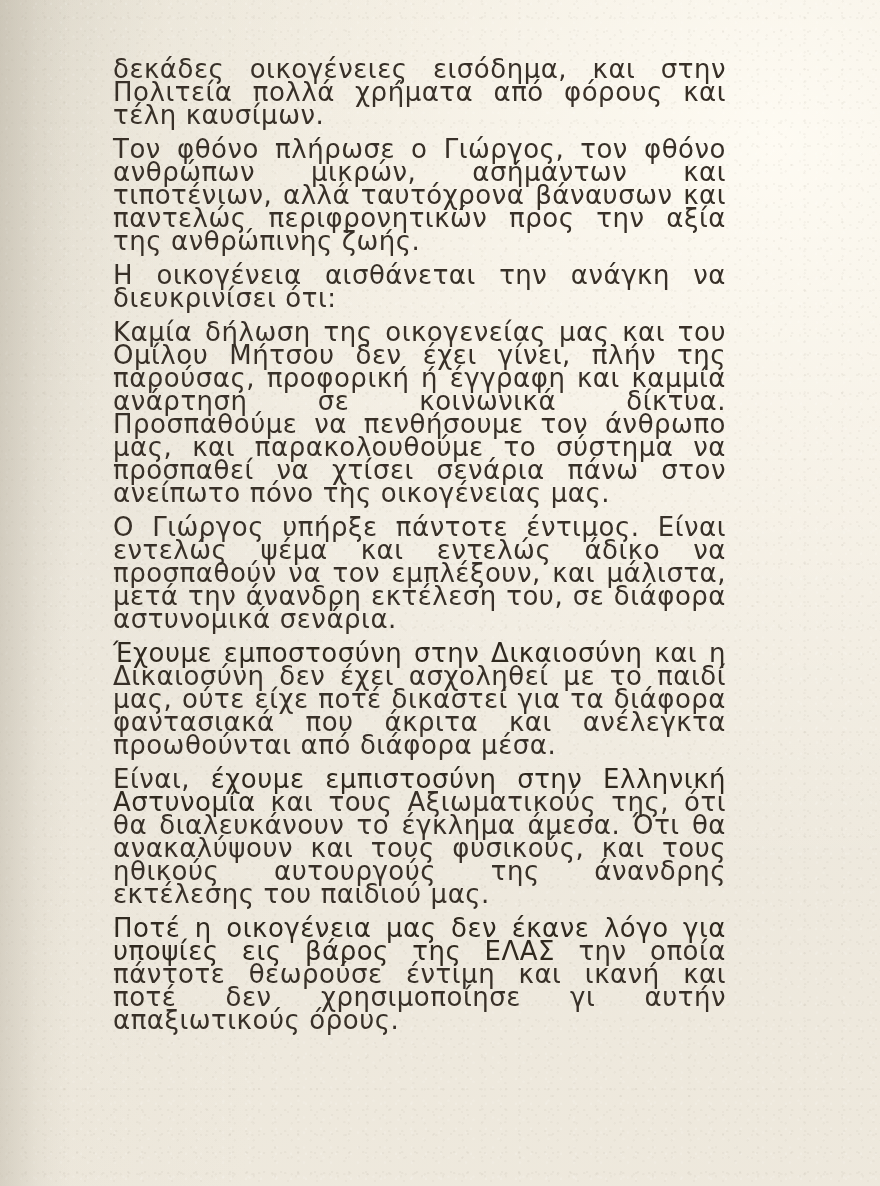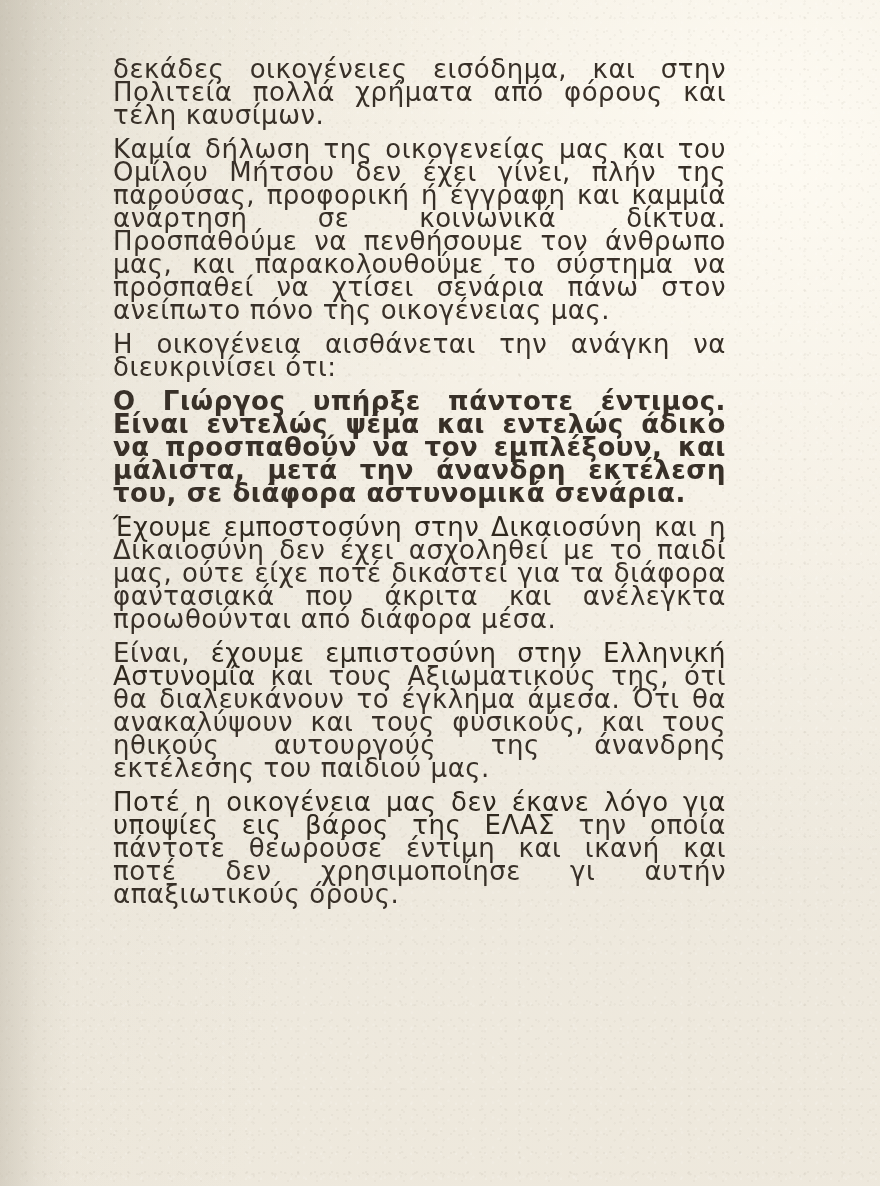--- a/index.html
+++ b/index.html
@@ -95,22 +95,23 @@
 </head>
 <body>
 
 <div id="page" style="background-color: rgb(236, 231, 220);">
 
   <div id="grain"></div>
   <div id="gutter"></div>
 
   <div id="text-column">
     <p class="para" style="color: rgb(56, 48, 40);"><span>δεκάδες οικογένειες εισόδημα, και στην Πολιτεία πολλά χρήματα από φόρους και τέλη καυσίμων.</span></p>
+    <p class="para" style="color: rgb(56, 48, 40);"><span>Τον φθόνο πλήρωσε ο Γιώργος, τον φθόνο ανθρώπων μικρών, ασήμαντων και τιποτένιων, αλλά ταυτόχρονα βάναυσων και παντελώς περιφρονητικών προς την αξία της ανθρώπινης ζωής.</span></p>
+    <p class="para" style="color: rgb(56, 48, 40);"><span>Η οικογένεια αισθάνεται την ανάγκη να διευκρινίσει ότι:</span></p>
     <p class="para" style="color: rgb(56, 48, 40);"><span>Καμία δήλωση της οικογενείας μας και του Ομίλου Μήτσου δεν έχει γίνει, πλήν της παρούσας, προφορική ή έγγραφη και καμμία ανάρτηση σε κοινωνικά δίκτυα. Προσπαθούμε να πενθήσουμε τον άνθρωπο μας, και παρακολουθούμε το σύστημα να προσπαθεί να χτίσει σενάρια πάνω στον ανείπωτο πόνο της οικογένειας μας.</span></p>
-    <p class="para" style="color: rgb(56, 48, 40);"><span>Η οικογένεια αισθάνεται την ανάγκη να διευκρινίσει ότι:</span></p>
-    <p class="para" style="color: rgb(56, 48, 40); font-weight: bold;"><span>Ο Γιώργος υπήρξε πάντοτε έντιμος. Είναι εντελώς ψέμα και εντελώς άδικο να προσπαθούν να τον εμπλέξουν, και μάλιστα, μετά την άνανδρη εκτέλεση του, σε διάφορα αστυνομικά σενάρια.</span></p>
+    <p class="para" style="color: rgb(56, 48, 40);"><span>Ο Γιώργος υπήρξε πάντοτε έντιμος. Είναι εντελώς ψέμα και εντελώς άδικο να προσπαθούν να τον εμπλέξουν, και μάλιστα, μετά την άνανδρη εκτέλεση του, σε διάφορα αστυνομικά σενάρια.</span></p>
     <p class="para" style="color: rgb(56, 48, 40);"><b style="color: rgb(48, 41, 31);">Έχουμε εμποστοσύνη στην Δικαιοσύνη</b><span> και η Δικαιοσύνη δεν έχει ασχοληθεί με το παιδί μας, ούτε είχε ποτέ δικαστεί για τα διάφορα φαντασιακά που άκριτα και ανέλεγκτα προωθούνται από διάφορα μέσα.</span></p>
     <p class="para" style="color: rgb(56, 48, 40);"><span>Είναι, </span><b style="color: rgb(48, 41, 31);">έχουμε εμπιστοσύνη στην Ελληνική Αστυνομία</b><span> και τους Αξιωματικούς της, ότι θα διαλευκάνουν το έγκλημα άμεσα. Ότι θα ανακαλύψουν και τους φυσικούς, και τους ηθικούς αυτουργούς της άνανδρης εκτέλεσης του παιδιού μας.</span></p>
     <p class="para" style="color: rgb(56, 48, 40);"><b style="color: rgb(48, 41, 31); margin-top: 40px;">Ποτέ η οικογένεια μας δεν έκανε λόγο για υποψίες εις βάρος της ΕΛΑΣ</b><span> την οποία πάντοτε θεωρούσε έντιμη και ικανή και ποτέ δεν χρησιμοποίησε γι αυτήν απαξιωτικούς όρους.</span></p>
 
   </div>
 
 </div>
 
 </body></html>

